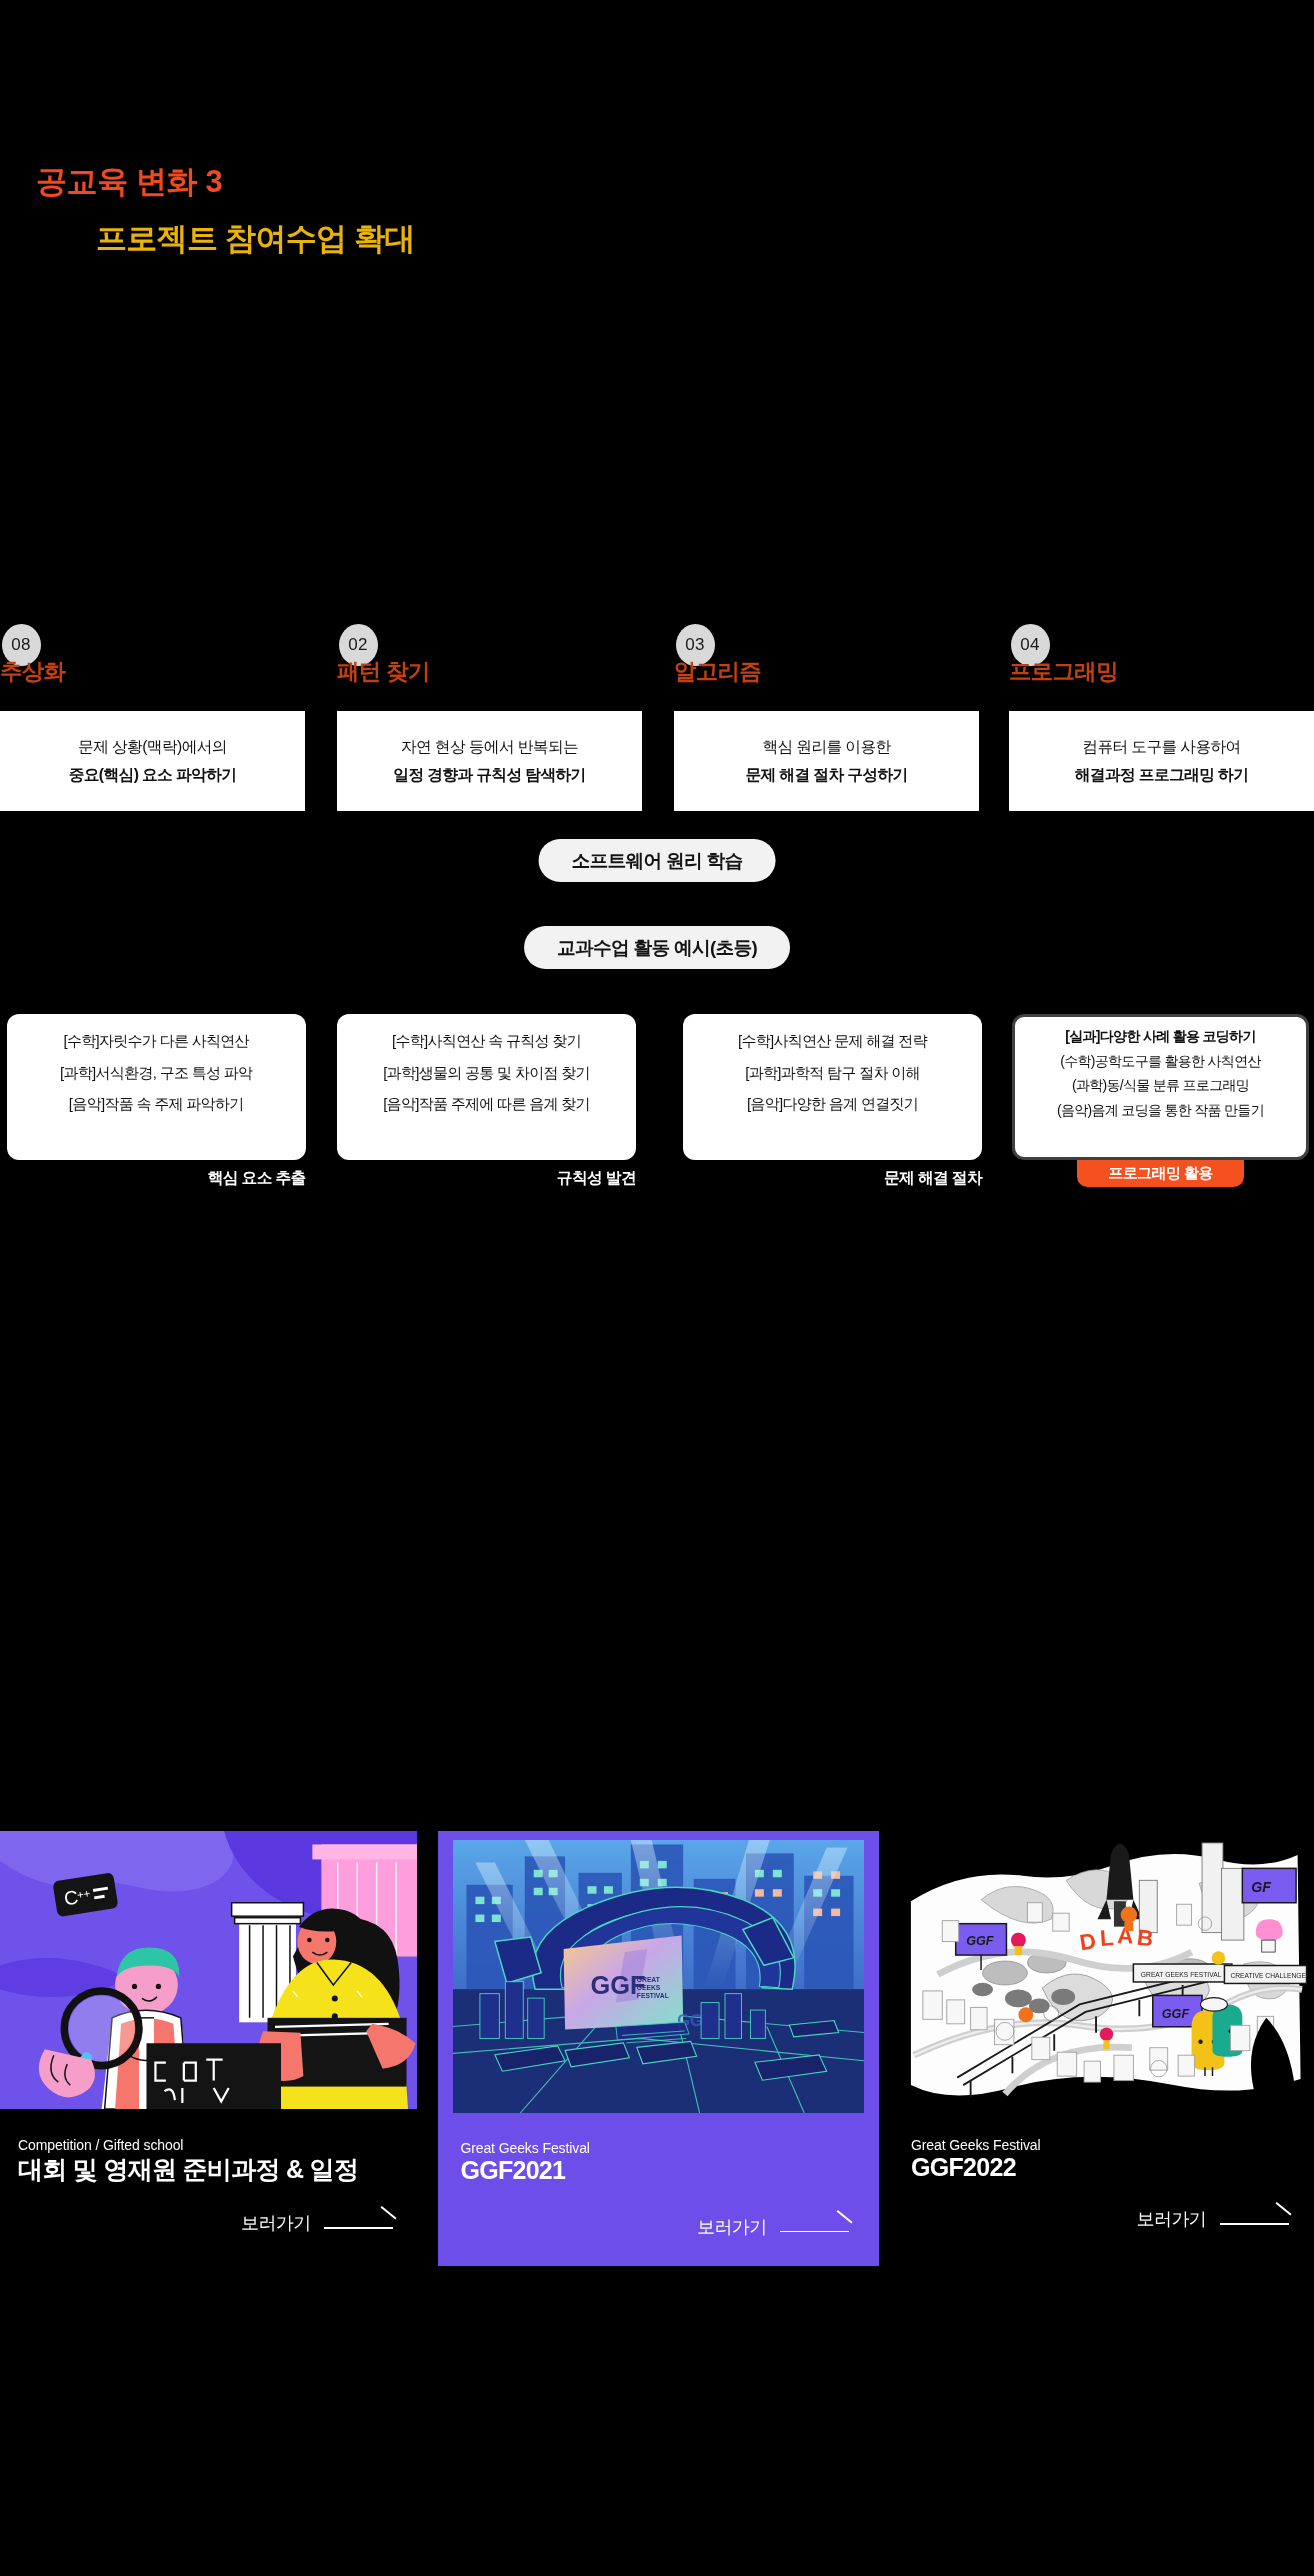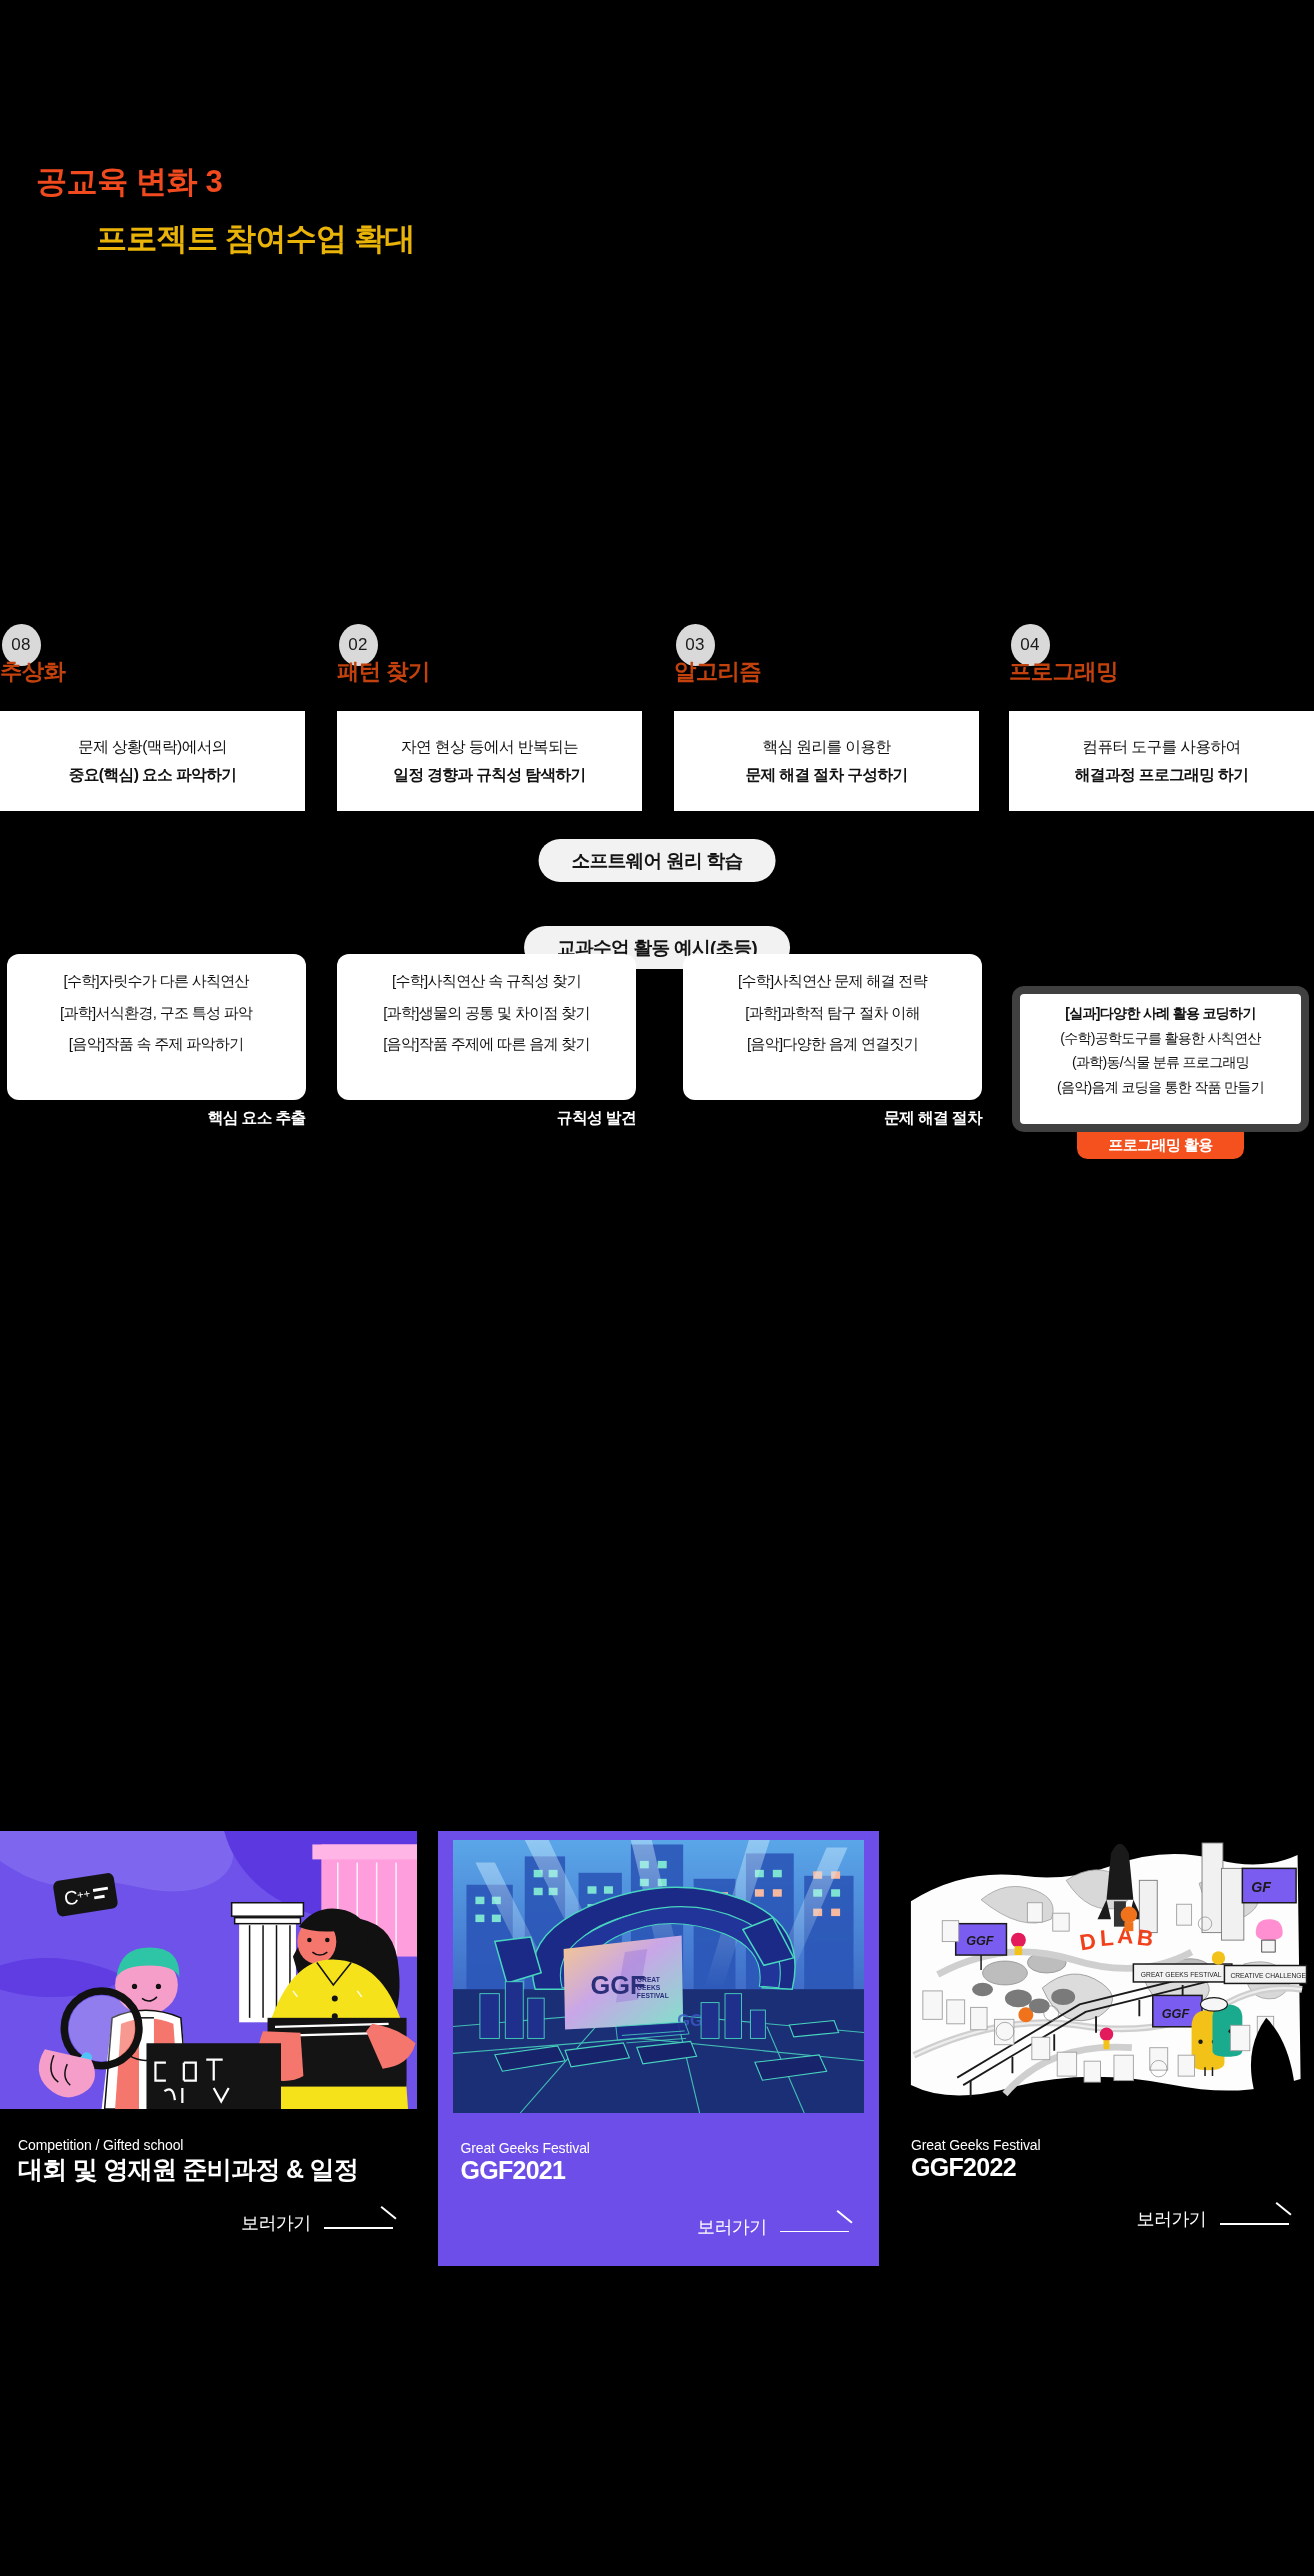--- a/index.html
+++ b/index.html
@@ -58,38 +58,38 @@
     position:absolute;left:50%;transform:translateX(-50%);
     background:#f2f2f2;color:#141414;border-radius:25.4px;
     height:43px;padding:0 33px;
     display:flex;align-items:center;justify-content:center;
     font-size:18.7px;font-weight:700;letter-spacing:-0.7px;white-space:nowrap;
   }
   .pill.p1{top:839px;}
   .pill.p2{top:926px;}
 
   
-  .examples{position:absolute;left:0;top:954px;width:1314px;height:172px;}
+  .examples{position:absolute;left:0;top:1014px;width:1314px;height:172px;}
   .ex{position:absolute;top:0;width:299px;}
   .ex.e1{left:6.7px;}
   .ex.e2{left:337px;}
   .ex.e3{left:674px;padding-left:9px;}
   .ex.e4{left:1012px;width:297px;}
 
   .ex-body{
     position:relative;background:#ffffff;color:#111;
     border-radius:12px;height:146px;
     padding:19.4px 0 0 0;box-sizing:border-box;
     display:flex;flex-direction:column;align-items:center;gap:16.4px;
   }
   .ex-body .ln{font-size:15px;letter-spacing:-0.7px;line-height:1;text-align:left;width:max-content;}
   .ex-body .ln.head{font-weight:700;}
   .ex.e4 .ex-body{
-    border:8px solid #404040;box-sizing:border-box;
-    padding-top:12px;gap:10.5px;height:146px;margin-top:32px;
+    border:3px solid #404040;box-sizing:border-box;
+    padding-top:12px;gap:10.5px;height:146px;
   }
   .ex.e4 .ex-body .ln{font-size:14px;}
 
   .ex-label{
     margin-top:7.5px;text-align:right;
     font-size:15.7px;font-weight:700;letter-spacing:-0.6px;color:#ffffff;
   }
   .ex.e4 .ex-label{
     background:#f4511e;color:#ffffff;
     border-radius:0 0 10.5px 10.5px;

